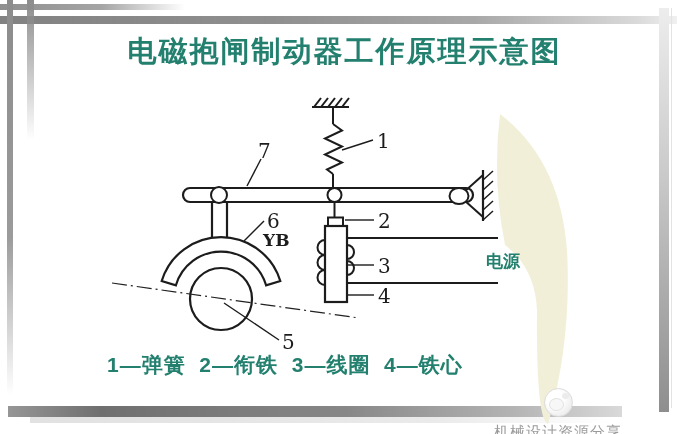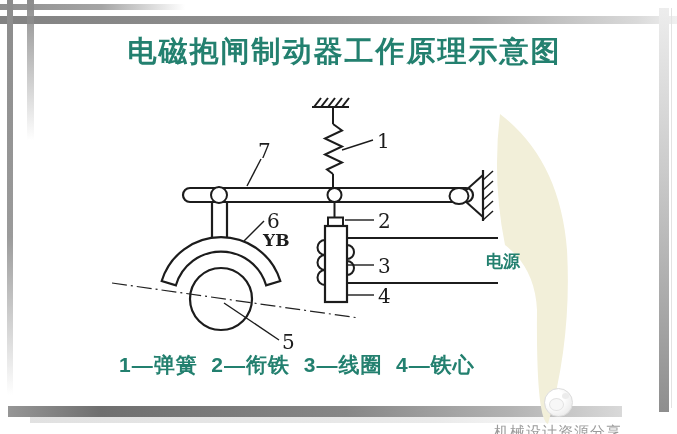--- a/index.html
+++ b/index.html
@@ -30,21 +30,21 @@
 
   .diagram{position:absolute;left:0;top:0;}
   .diagram .stroke{stroke:#1c1c1c;fill:none;}
   .diagram text{font-family:"DejaVu Serif","Liberation Serif",serif;font-size:20px;fill:#1c1c1c;}
   .diagram text.yb{font-size:17px;font-weight:bold;}
   .diagram text.power{font-family:"Liberation Sans","DejaVu Sans",sans-serif;
     font-size:17px;font-weight:bold;fill:#23806f;}
 
   .legend-row{position:absolute;color:#23806f;font-weight:bold;font-size:21px;
     letter-spacing:1px;white-space:pre;}
-  .legend-1{left:119px;top:351px;}
+  .legend-1{left:107px;top:351px;}
   .legend-2{left:117px;top:383px;}
 
   .watermark{position:absolute;left:494px;top:388px;display:flex;align-items:center;gap:6px;flex-direction:column;}
   .wm-logo{display:inline-block;width:27px;height:27px;border-radius:50%;
     background:radial-gradient(circle at 35% 35%,#ffffff 35%,#ededed 75%,#e0e0e0);
     border:1px solid #dcdcdc;position:relative;}
   .wm-logo::before{content:"";position:absolute;left:4px;top:9px;width:13px;height:11px;
     border-radius:50%;background:#f7f7f7;border:1px solid #e2e2e2;}
   .wm-logo::after{content:"";position:absolute;right:3px;top:4px;width:7px;height:6px;
     border-radius:50%;background:#ececec;}

